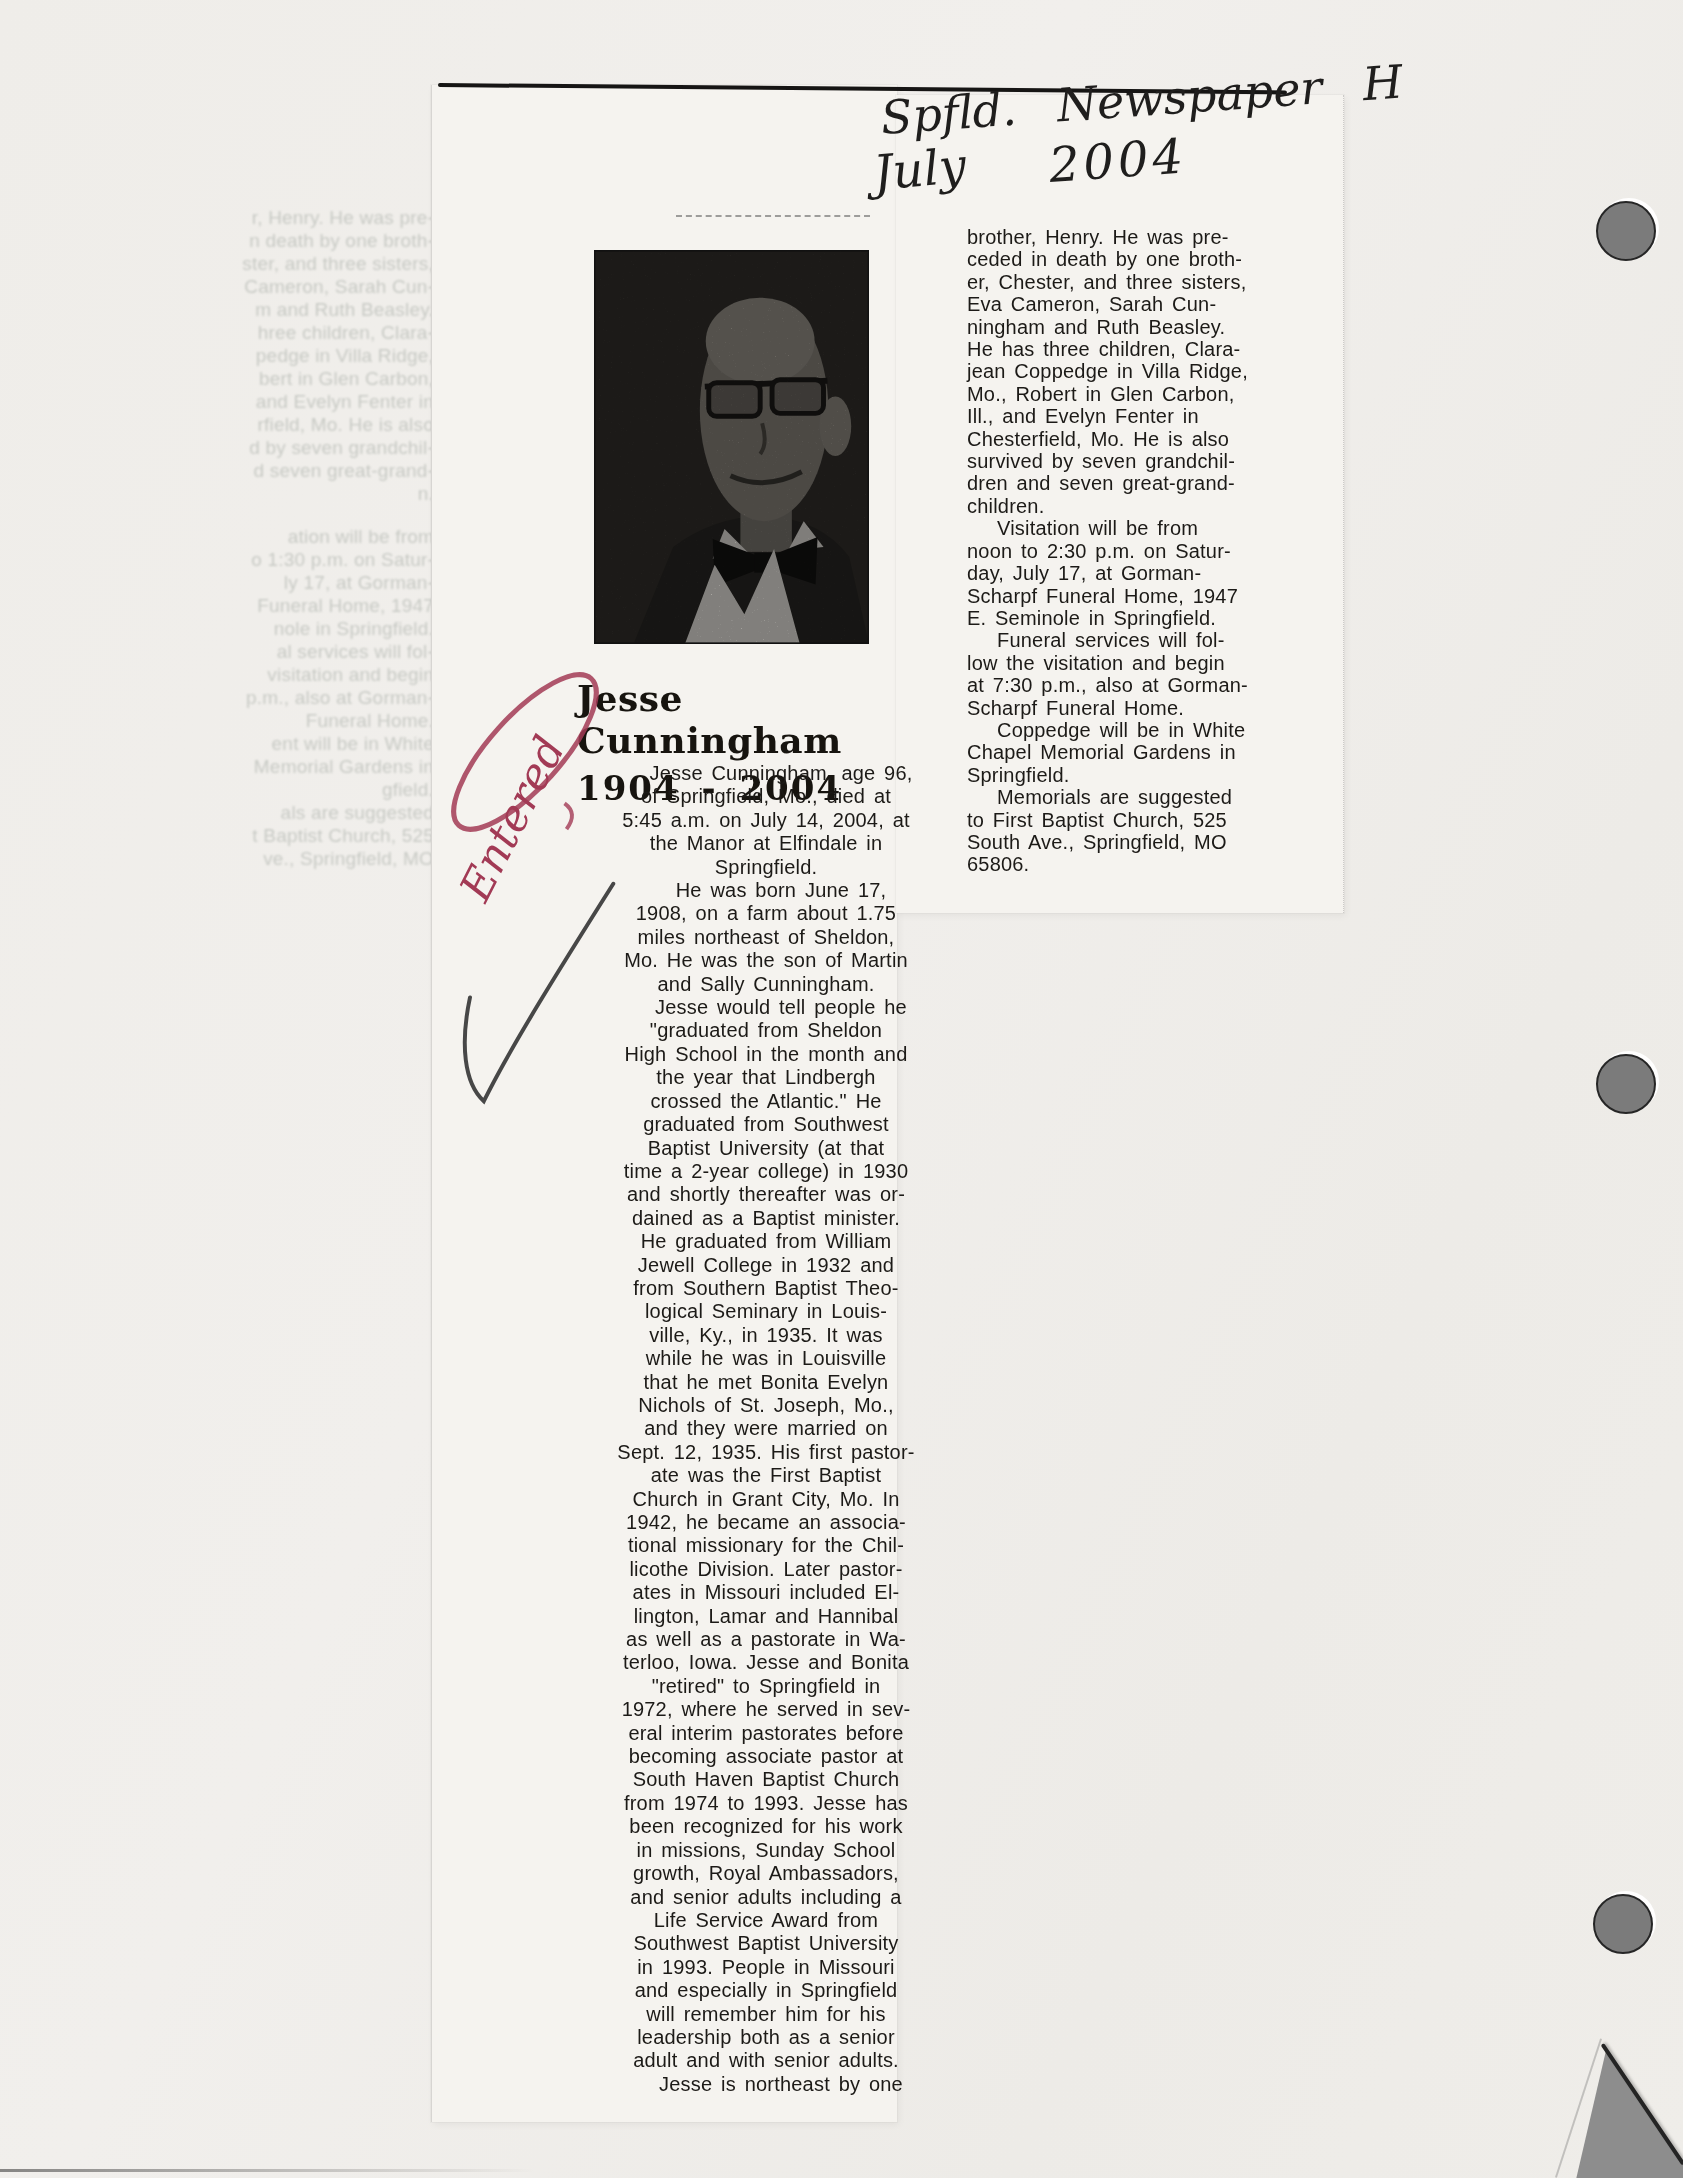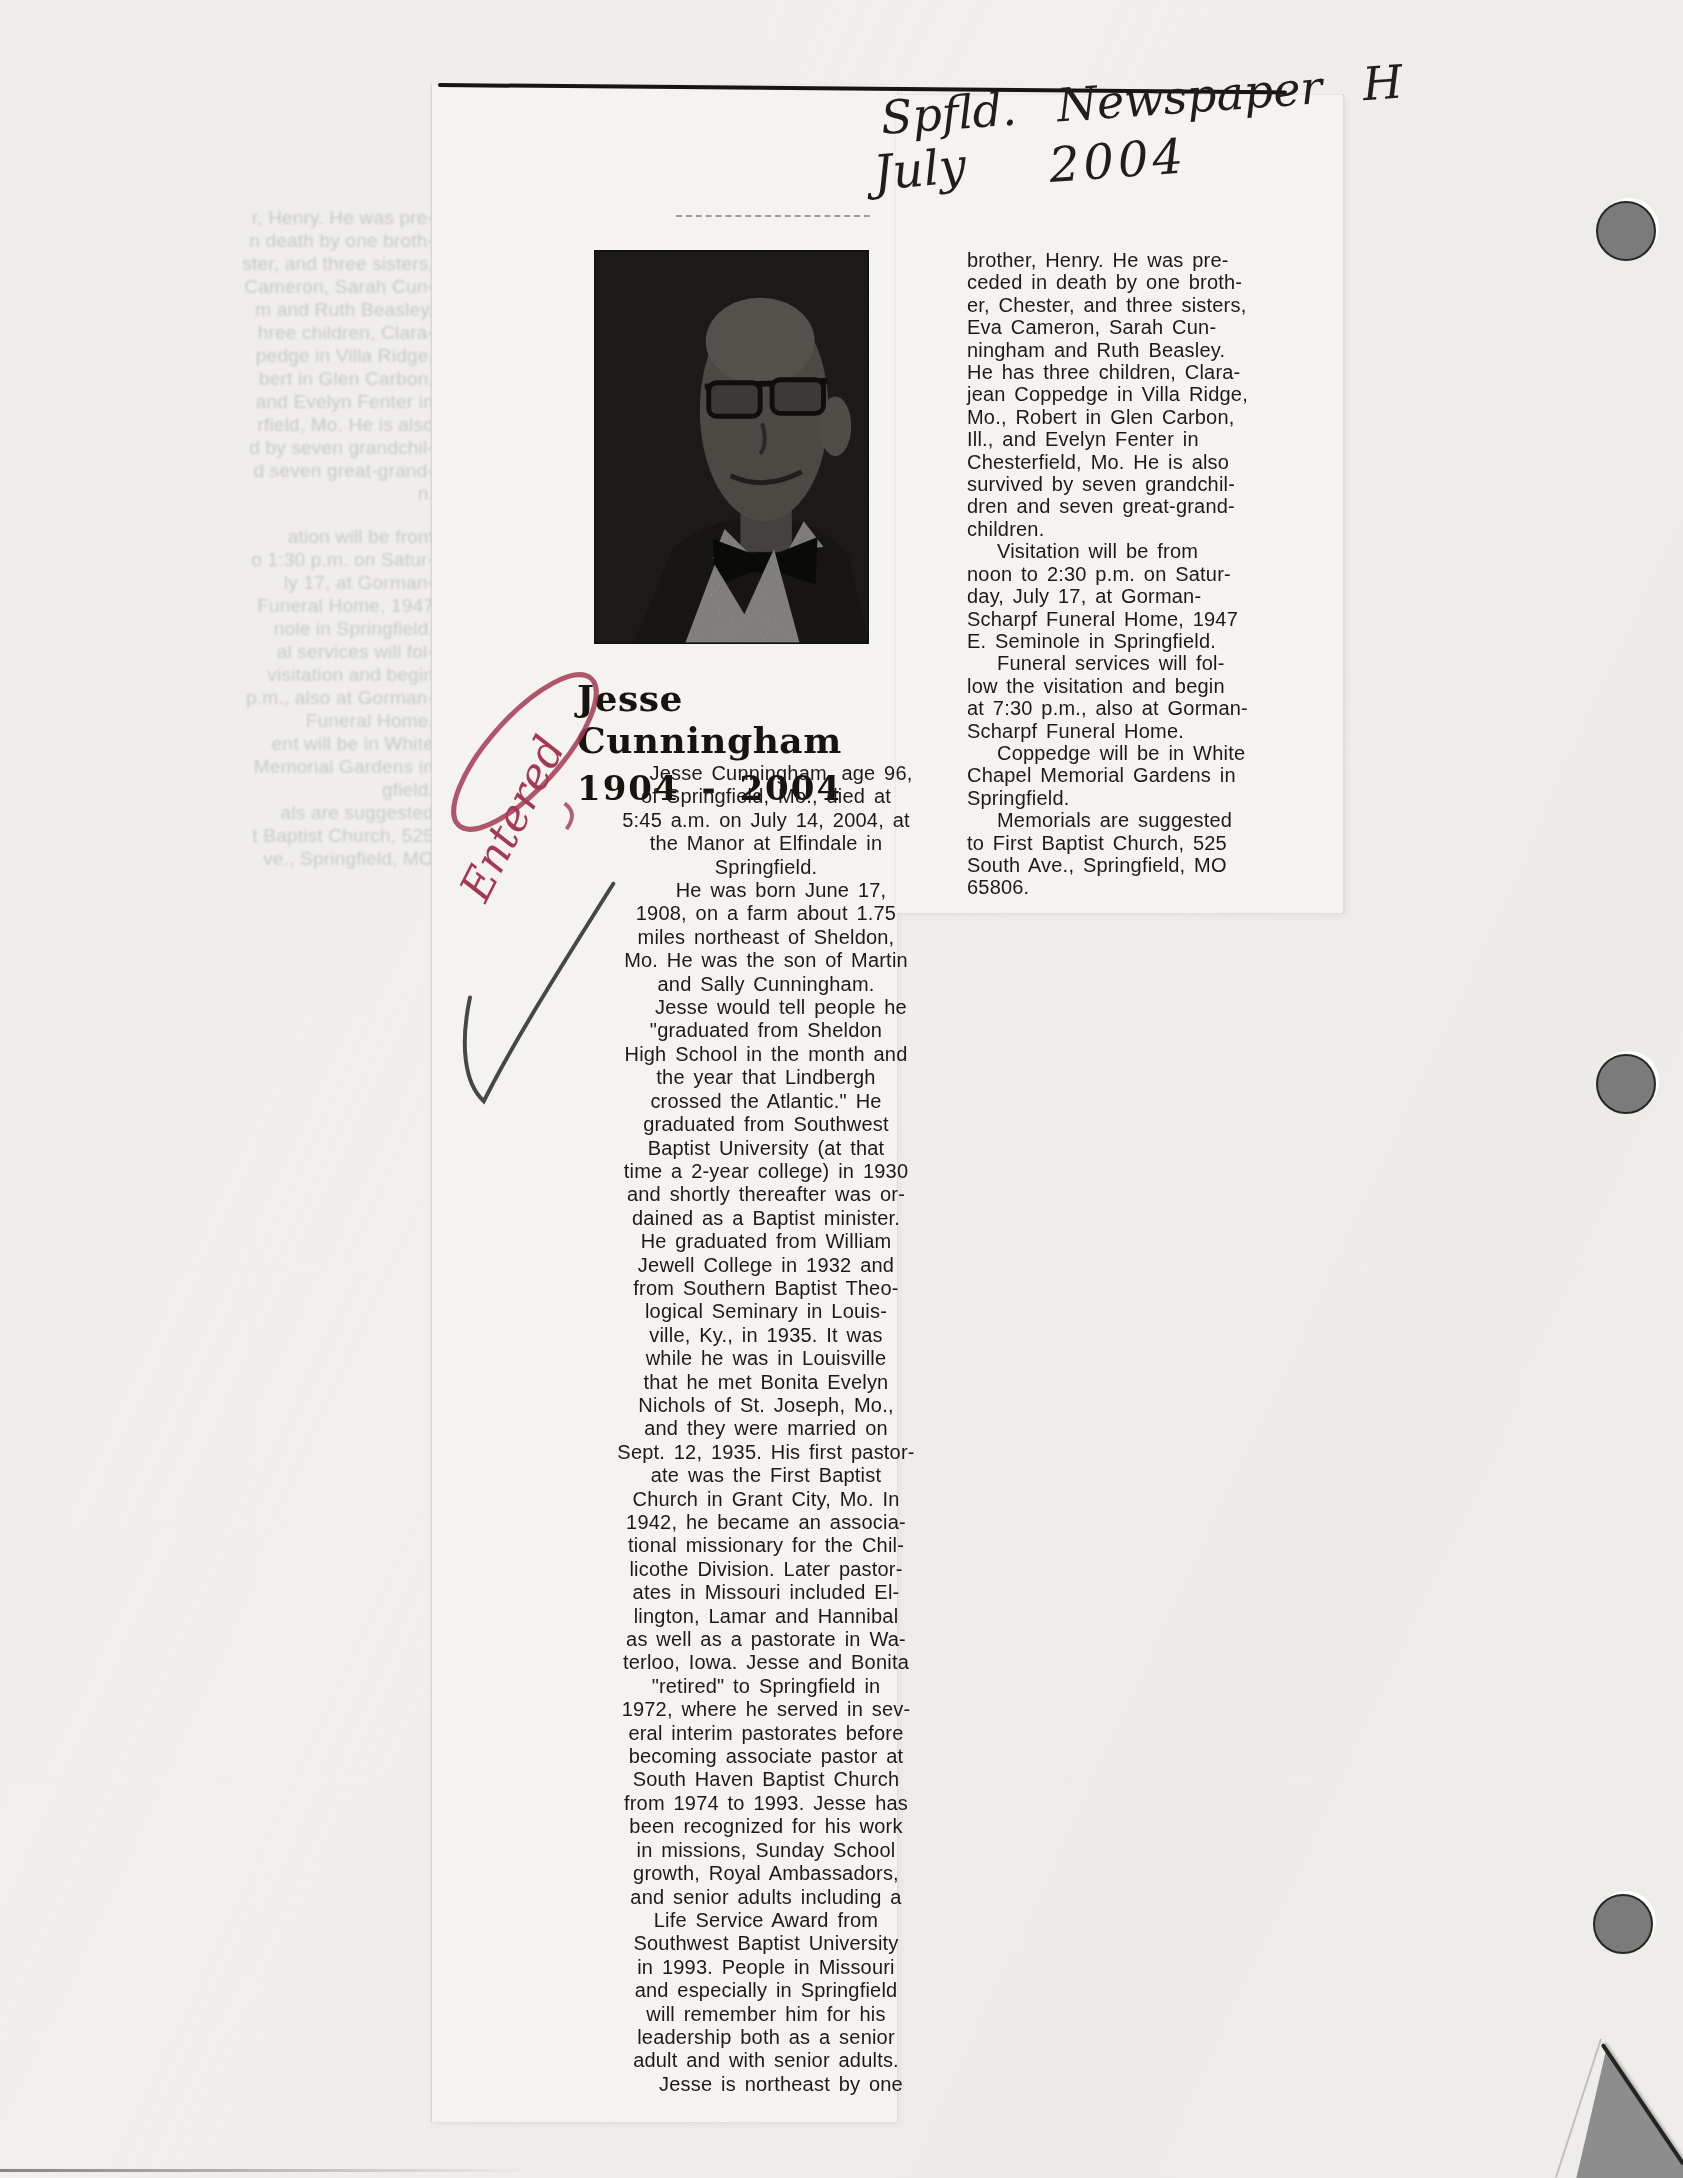--- a/index.html
+++ b/index.html
@@ -43,21 +43,21 @@
   .headline{position:absolute;left:577px;top:677px;width:368px;text-align:left;
             font-family:"DejaVu Serif",serif;font-weight:bold;color:#17140f;}
   .headline .name{font-size:36px;letter-spacing:0.5px;}
   .headline .years{font-size:34px;margin-top:7px;letter-spacing:2px;word-spacing:8px;}
 
   
   .col{position:absolute;color:#1c1a17;letter-spacing:0.2px;word-spacing:3px;}
   .col p{margin:0;white-space:pre-line;text-indent:30px;}
   .col p.noindent{text-indent:0;}
   .col-left{left:579px;top:762px;width:374px;font-size:20px;line-height:23.4px;text-align:center;}
-  .col-right{left:967px;top:249px;width:368px;font-size:20px;line-height:22.4px;}
+  .col-right{left:967px;top:226px;width:368px;font-size:20px;line-height:22.4px;}
 
   
   .photo{position:absolute;left:594px;top:250px;width:275px;height:394px;}
 
   
   .svg-abs{position:absolute;}
 
   
   .punch{position:absolute;width:56px;height:56px;border-radius:50%;
          background:#7b7b7b;border:2px solid #262626;

